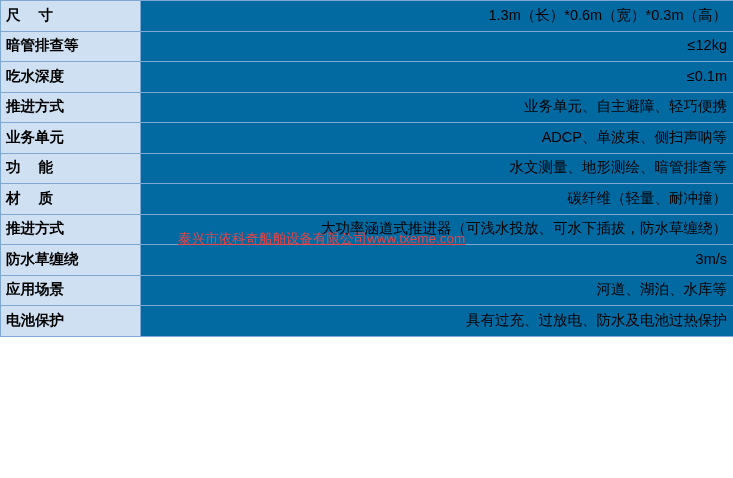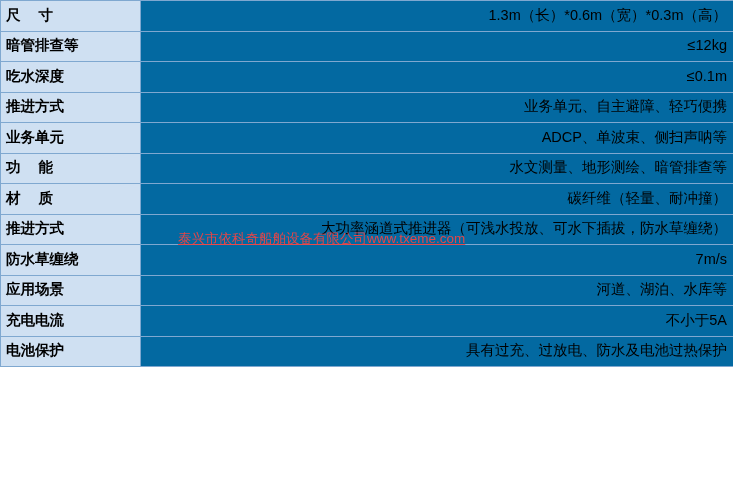--- a/index.html
+++ b/index.html
@@ -99,29 +99,25 @@
         <tr>
           <td class="label spaced">材   质</td>
           <td class="value">碳纤维（轻量、耐冲撞）</td>
         </tr>
         <tr>
           <td class="label">推进方式</td>
           <td class="value">大功率涵道式推进器（可浅水投放、可水下插拔，防水草缠绕）</td>
         </tr>
         <tr>
           <td class="label">防水草缠绕</td>
-          <td class="value">7m/s</td>
+          <td class="value">3m/s</td>
         </tr>
         <tr>
           <td class="label">应用场景</td>
           <td class="value">河道、湖泊、水库等</td>
-        </tr>
-        <tr>
-          <td class="label">充电电流</td>
-          <td class="value">不小于5A</td>
         </tr>
         <tr>
           <td class="label">电池保护</td>
           <td class="value">具有过充、过放电、防水及电池过热保护</td>
         </tr>
       </tbody>
   </table>
   <div class="watermark" style="color: #ef4444; text-decoration: underline;">泰兴市依科奇船舶设备有限公司www.txeme.com</div>
 </div>
 

